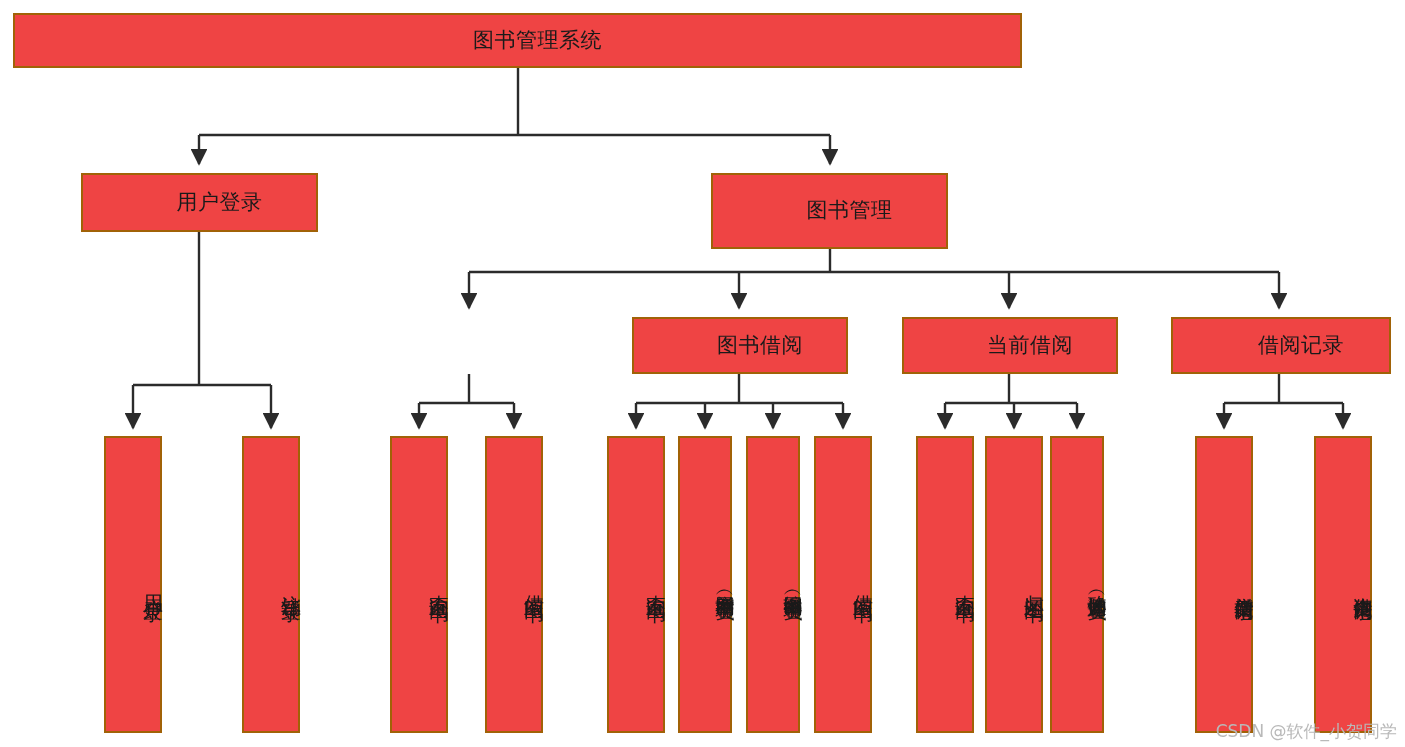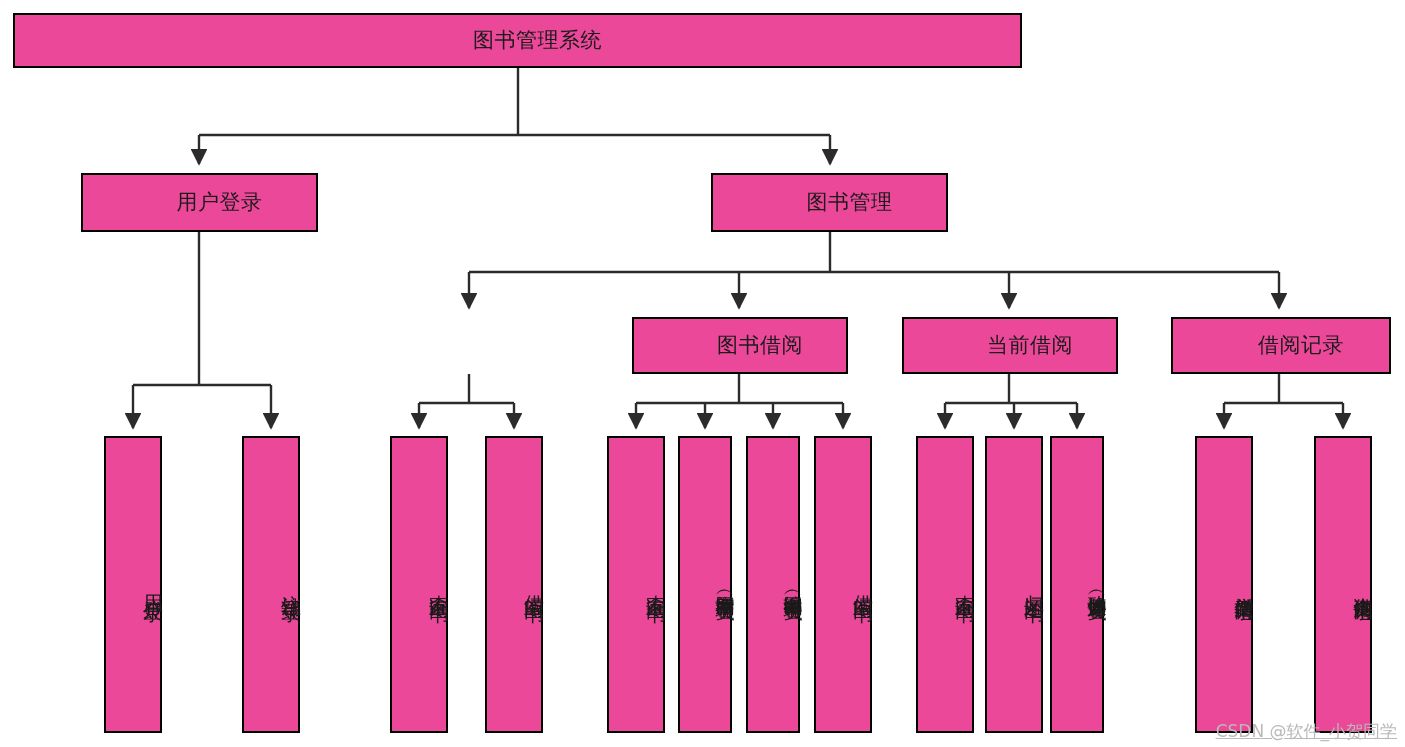--- a/index.html
+++ b/index.html
@@ -20,22 +20,22 @@
   #diagram-svg {
     position: absolute;
     left: 0;
     top: 0;
     width: 1405px;
     height: 747px;
   }
   .node {
     position: absolute;
     box-sizing: border-box;
-    border: 2px solid #000000;
-    background: #ec4899;
+    border: 2px solid #a16207;
+    background: #ef4444;
     display: flex;
     align-items: center;
     justify-content: center;
     color: #1a1a1a;
     text-align: center;
     padding-left: 40px;
   }
   .node-h {
     font-size: 21px;
     letter-spacing: 0.5px;
@@ -56,21 +56,20 @@
   }
   #watermark {
     position: absolute;
     right: 8px;
     bottom: 4px;
     font-size: 17px;
     color: #b9b9b9;
     white-space: nowrap;
     pointer-events: none;
     font-family: "DejaVu Sans", "Liberation Sans", sans-serif;
-    text-decoration: underline;
   }
 </style>
 </head>
 <body>
 
 <div id="canvas">
 
   <svg id="diagram-svg" viewBox="0 0 1405 747" xmlns="http://www.w3.org/2000/svg">
     <defs>
       <marker id="arrow" viewBox="0 0 10 10" refX="9" refY="5" markerWidth="7" markerHeight="7" orient="auto-start-reverse">
@@ -121,21 +120,21 @@
     </g>
   </svg>
 
   <div class="node node-h" style="left:13px; top:13px; width:1009px; height:55px;">
     <span>图书管理系统</span>
   </div>
 
   <div class="node node-h" style="left:81px; top:173px; width:237px; height:59px;">
     <span>用户登录</span>
   </div>
-  <div class="node node-h" style="left:711px; top:173px; width:237px; height:59px;">
+  <div class="node node-h" style="left:711px; top:173px; width:237px; height:76px;">
     <span>图书管理</span>
   </div>
 
   <div class="node node-h" style="left:902px; top:317px; width:216px; height:57px;">
     <span>当前借阅</span>
   </div>
   <div class="node node-h" style="left:632px; top:317px; width:216px; height:57px;">
     <span>图书借阅</span>
   </div>
   <div class="node node-h" style="left:1171px; top:317px; width:220px; height:57px;">

